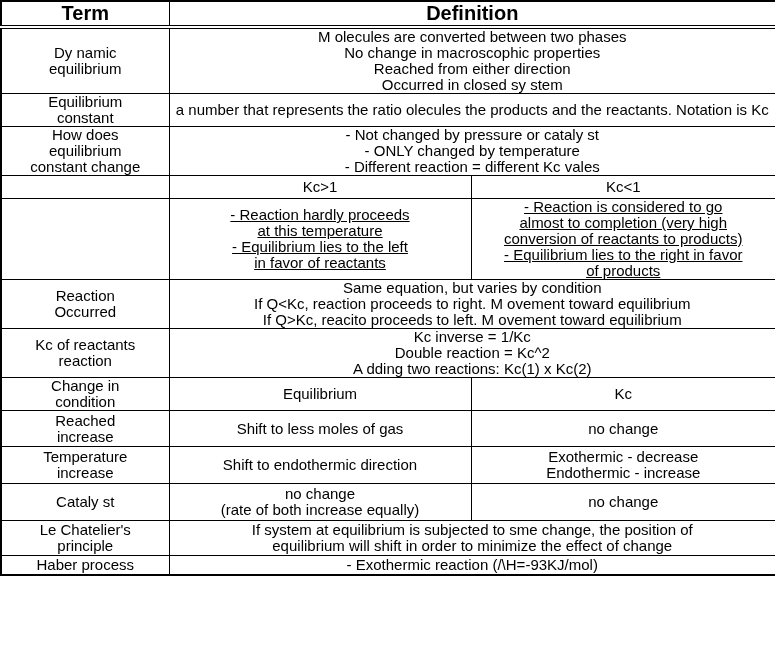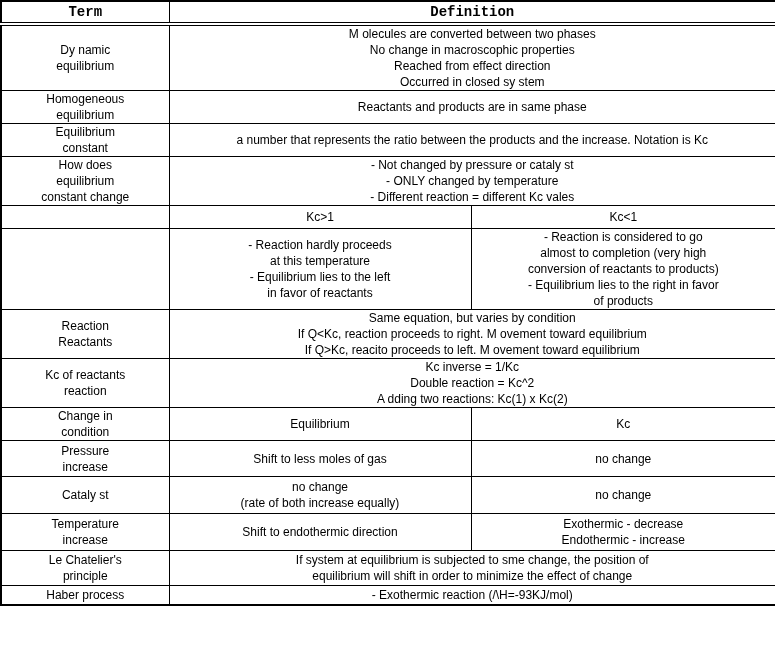--- a/index.html
+++ b/index.html
@@ -19,37 +19,36 @@
   col.c-def1  { width: 302px; }
   col.c-def2  { width: 305px; }
   th, td {
     border: 1px solid #000000;
     padding: 0;
     text-align: center;
     vertical-align: middle;
     overflow: hidden;
   }
   th {
-    font-size: 14px;
+    font-size: 20px;
     font-weight: bold;
     height: 20px;
     border-bottom: 4px double #000000;
-    font-family: Liberation Mono, monospace;
   }
   td {
-    font-size: 12px;
+    font-size: 15px;
     line-height: 16px;
   }
   
   tr.h64 { height: 64px; }
   tr.h32 { height: 32px; }
   tr.h33 { height: 33px; }
   tr.h48 { height: 48px; }
   tr.h23 { height: 23px; padding-left: 15px; }
-  tr.h79 { height: 79px; }
+  tr.h79 { height: 79px; text-decoration: underline; }
   tr.h49 { height: 49px; }
   tr.h31 { height: 31px; }
   tr.h36 { height: 36px; }
   tr.h37 { height: 37px; }
   tr.h35 { height: 35px; }
   tr.h19 { height: 19px; }
 </style>
 </head>
 <body>
 
@@ -68,43 +67,34 @@
   <tbody>
 
     <tr class="h64">
       <td>
         <div>Dy namic</div>
         <div>equilibrium</div>
       </td>
       <td colspan="2">
         <div>M olecules are converted between two phases</div>
         <div>No change in macroscophic properties</div>
-        <div>Reached from effect direction</div>
+        <div>Reached from either direction</div>
         <div>Occurred in closed sy stem</div>
       </td>
     </tr>
 
-    <tr class="h32">
-      <td>
-        <div>Homogeneous</div>
-        <div>equilibrium</div>
-      </td>
-      <td colspan="2">
-        <div>Reactants and products are in same phase</div>
-      </td>
-    </tr>
 
 
     <tr class="h33">
       <td>
         <div>Equilibrium</div>
         <div>constant</div>
       </td>
       <td colspan="2">
-        <div>a number that represents the ratio between the products and the increase. Notation is Kc</div>
+        <div>a number that represents the ratio olecules the products and the reactants. Notation is Kc</div>
       </td>
     </tr>
 
     <tr class="h48">
       <td>
         <div>How does</div>
         <div>equilibrium</div>
         <div>constant change</div>
       </td>
       <td colspan="2">
@@ -137,21 +127,21 @@
         <div>almost to completion (very high</div>
         <div>conversion of reactants to products)</div>
         <div>- Equilibrium lies to the right in favor</div>
         <div>of products</div>
       </td>
     </tr>
 
     <tr class="h48">
       <td>
         <div>Reaction</div>
-        <div>Reactants</div>
+        <div>Occurred</div>
       </td>
       <td colspan="2">
         <div>Same equation, but varies by condition</div>
         <div>If Q&lt;Kc, reaction proceeds to right. M ovement toward equilibrium</div>
         <div>If Q&gt;Kc, reacito proceeds to left. M ovement toward equilibrium</div>
       </td>
     </tr>
 
     <tr class="h49">
       <td>
@@ -174,58 +164,58 @@
         <div>Equilibrium</div>
       </td>
       <td>
         <div>Kc</div>
       </td>
     </tr>
 
 
     <tr class="h36">
       <td>
-        <div>Pressure</div>
+        <div>Reached</div>
         <div>increase</div>
       </td>
       <td>
         <div>Shift to less moles of gas</div>
       </td>
       <td>
         <div>no change</div>
+      </td>
+    </tr>
+
+    <tr class="h37">
+      <td>
+        <div>Temperature</div>
+        <div>increase</div>
+      </td>
+      <td>
+        <div>Shift to endothermic direction</div>
+      </td>
+      <td>
+        <div>Exothermic - decrease</div>
+        <div>Endothermic - increase</div>
       </td>
     </tr>
 
     <tr class="h37">
       <td>
         <div>Cataly st</div>
       </td>
       <td>
         <div>no change</div>
         <div>(rate of both increase equally)</div>
       </td>
       <td>
         <div>no change</div>
       </td>
     </tr>
 
-    <tr class="h37">
-      <td>
-        <div>Temperature</div>
-        <div>increase</div>
-      </td>
-      <td>
-        <div>Shift to endothermic direction</div>
-      </td>
-      <td>
-        <div>Exothermic - decrease</div>
-        <div>Endothermic - increase</div>
-      </td>
-    </tr>
-
     <tr class="h35">
       <td>
         <div>Le Chatelier's</div>
         <div>principle</div>
       </td>
       <td colspan="2">
         <div>If system at equilibrium is subjected to sme change, the position of</div>
         <div>equilibrium will shift in order to minimize the effect of change</div>
       </td>
     </tr>

